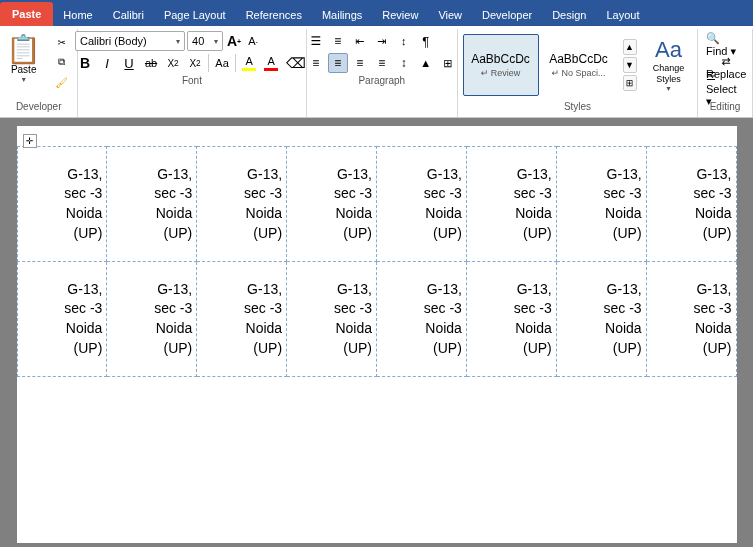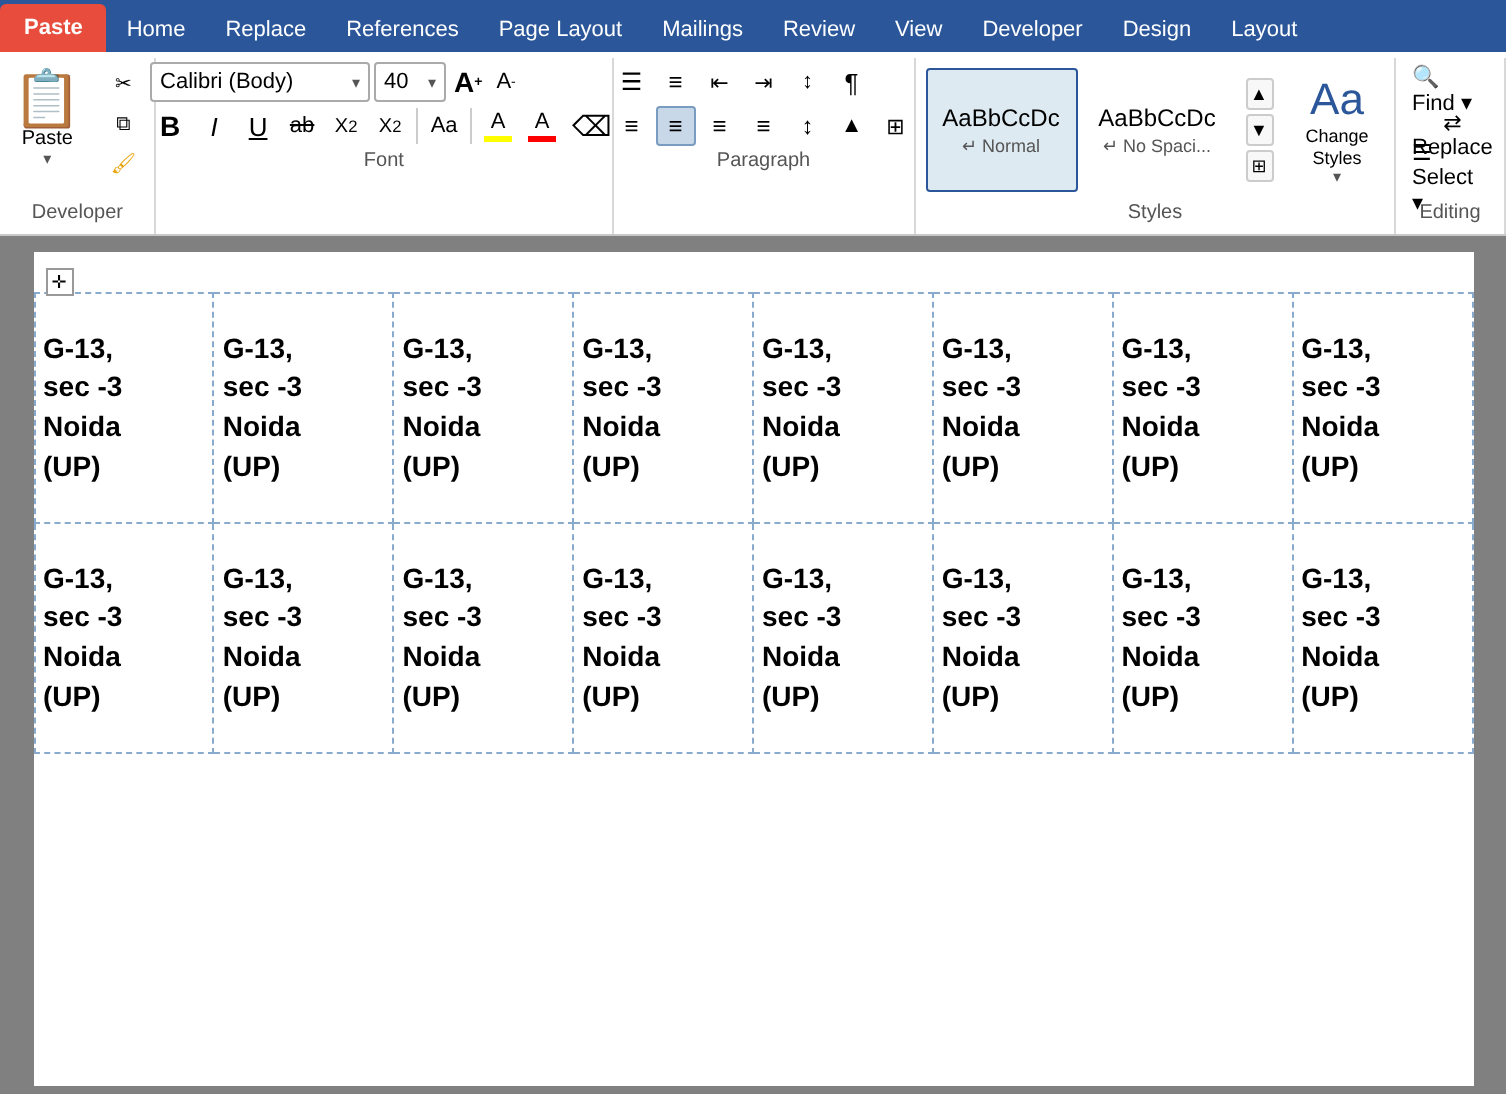--- a/index.html
+++ b/index.html
@@ -64,36 +64,36 @@
     
     .editing-group { min-width: 60px; }
 
     
     .doc-area { background: #808080; height: calc(547px - 114px); display: flex; flex-direction: column; align-items: center; padding: 8px; overflow: hidden; }
 
     .doc-page { background: #fff; width: 720px; flex: 1; position: relative; overflow: hidden; }
     .table-move-icon { position: absolute; top: 8px; left: 6px; width: 14px; height: 14px; border: 1px solid #999; background: white; display: flex; align-items: center; justify-content: center; font-size: 9px; cursor: move; }
 
     .doc-table { border-collapse: collapse; width: 100%; margin-top: 20px; }
-    .doc-table td { border: 1px dashed #88aacc; width: 90px; height: 115px; vertical-align: middle; text-align: left; font-size: 14px; font-weight: bold; line-height: 1.4; padding: 4px; }
+    .doc-table td { border: 1px dashed #88aacc; width: 90px; height: 115px; vertical-align: middle; text-align: right; font-size: 14px; font-weight: normal; line-height: 1.4; padding: 4px; }
 
     .heading-preview { font-size: 15px; color: #17375e; font-weight: bold; }
     .heading-label { font-size: 9px; color: #555; margin-top: 2px; }
 
     .dropdown-arrow { font-size: 8px; color: #555; }
   </style>
 </head>
 <body>
 
 <div class="ribbon-tabs">
   <div class="ribbon-tab active">Paste</div>
   <div class="ribbon-tab">Home</div>
-  <div class="ribbon-tab">Replace</div>
+  <div class="ribbon-tab">Calibri</div>
+  <div class="ribbon-tab">Page Layout</div>
   <div class="ribbon-tab">References</div>
-  <div class="ribbon-tab">Page Layout</div>
   <div class="ribbon-tab">Mailings</div>
   <div class="ribbon-tab">Review</div>
   <div class="ribbon-tab">View</div>
   <div class="ribbon-tab">Developer</div>
   <div class="ribbon-tab">Design</div>
   <div class="ribbon-tab">Layout</div>
 </div>
 
 <div class="ribbon">
 
@@ -177,21 +177,21 @@
     </div>
     <div class="ribbon-group-label">Paragraph</div>
   </div>
 
   <div class="ribbon-group styles-group" style="flex:1; min-width:240px;">
     <div style="display:flex; align-items:center; flex:1; gap:2px;">
       <div class="styles-content" style="display:flex; gap:2px;">
 
         <div class="style-item active">
           <span class="style-preview normal-preview" style="font-size:12px; color:#000;">AaBbCcDc</span>
-          <span class="style-label">↵ Normal</span>
+          <span class="style-label">↵ Review</span>
         </div>
 
         <div class="style-item">
           <span class="style-preview" style="font-size:12px; color:#000;">AaBbCcDc</span>
           <span class="style-label">↵ No Spaci...</span>
         </div>
 
       </div>
 
       <div class="styles-scroll">

